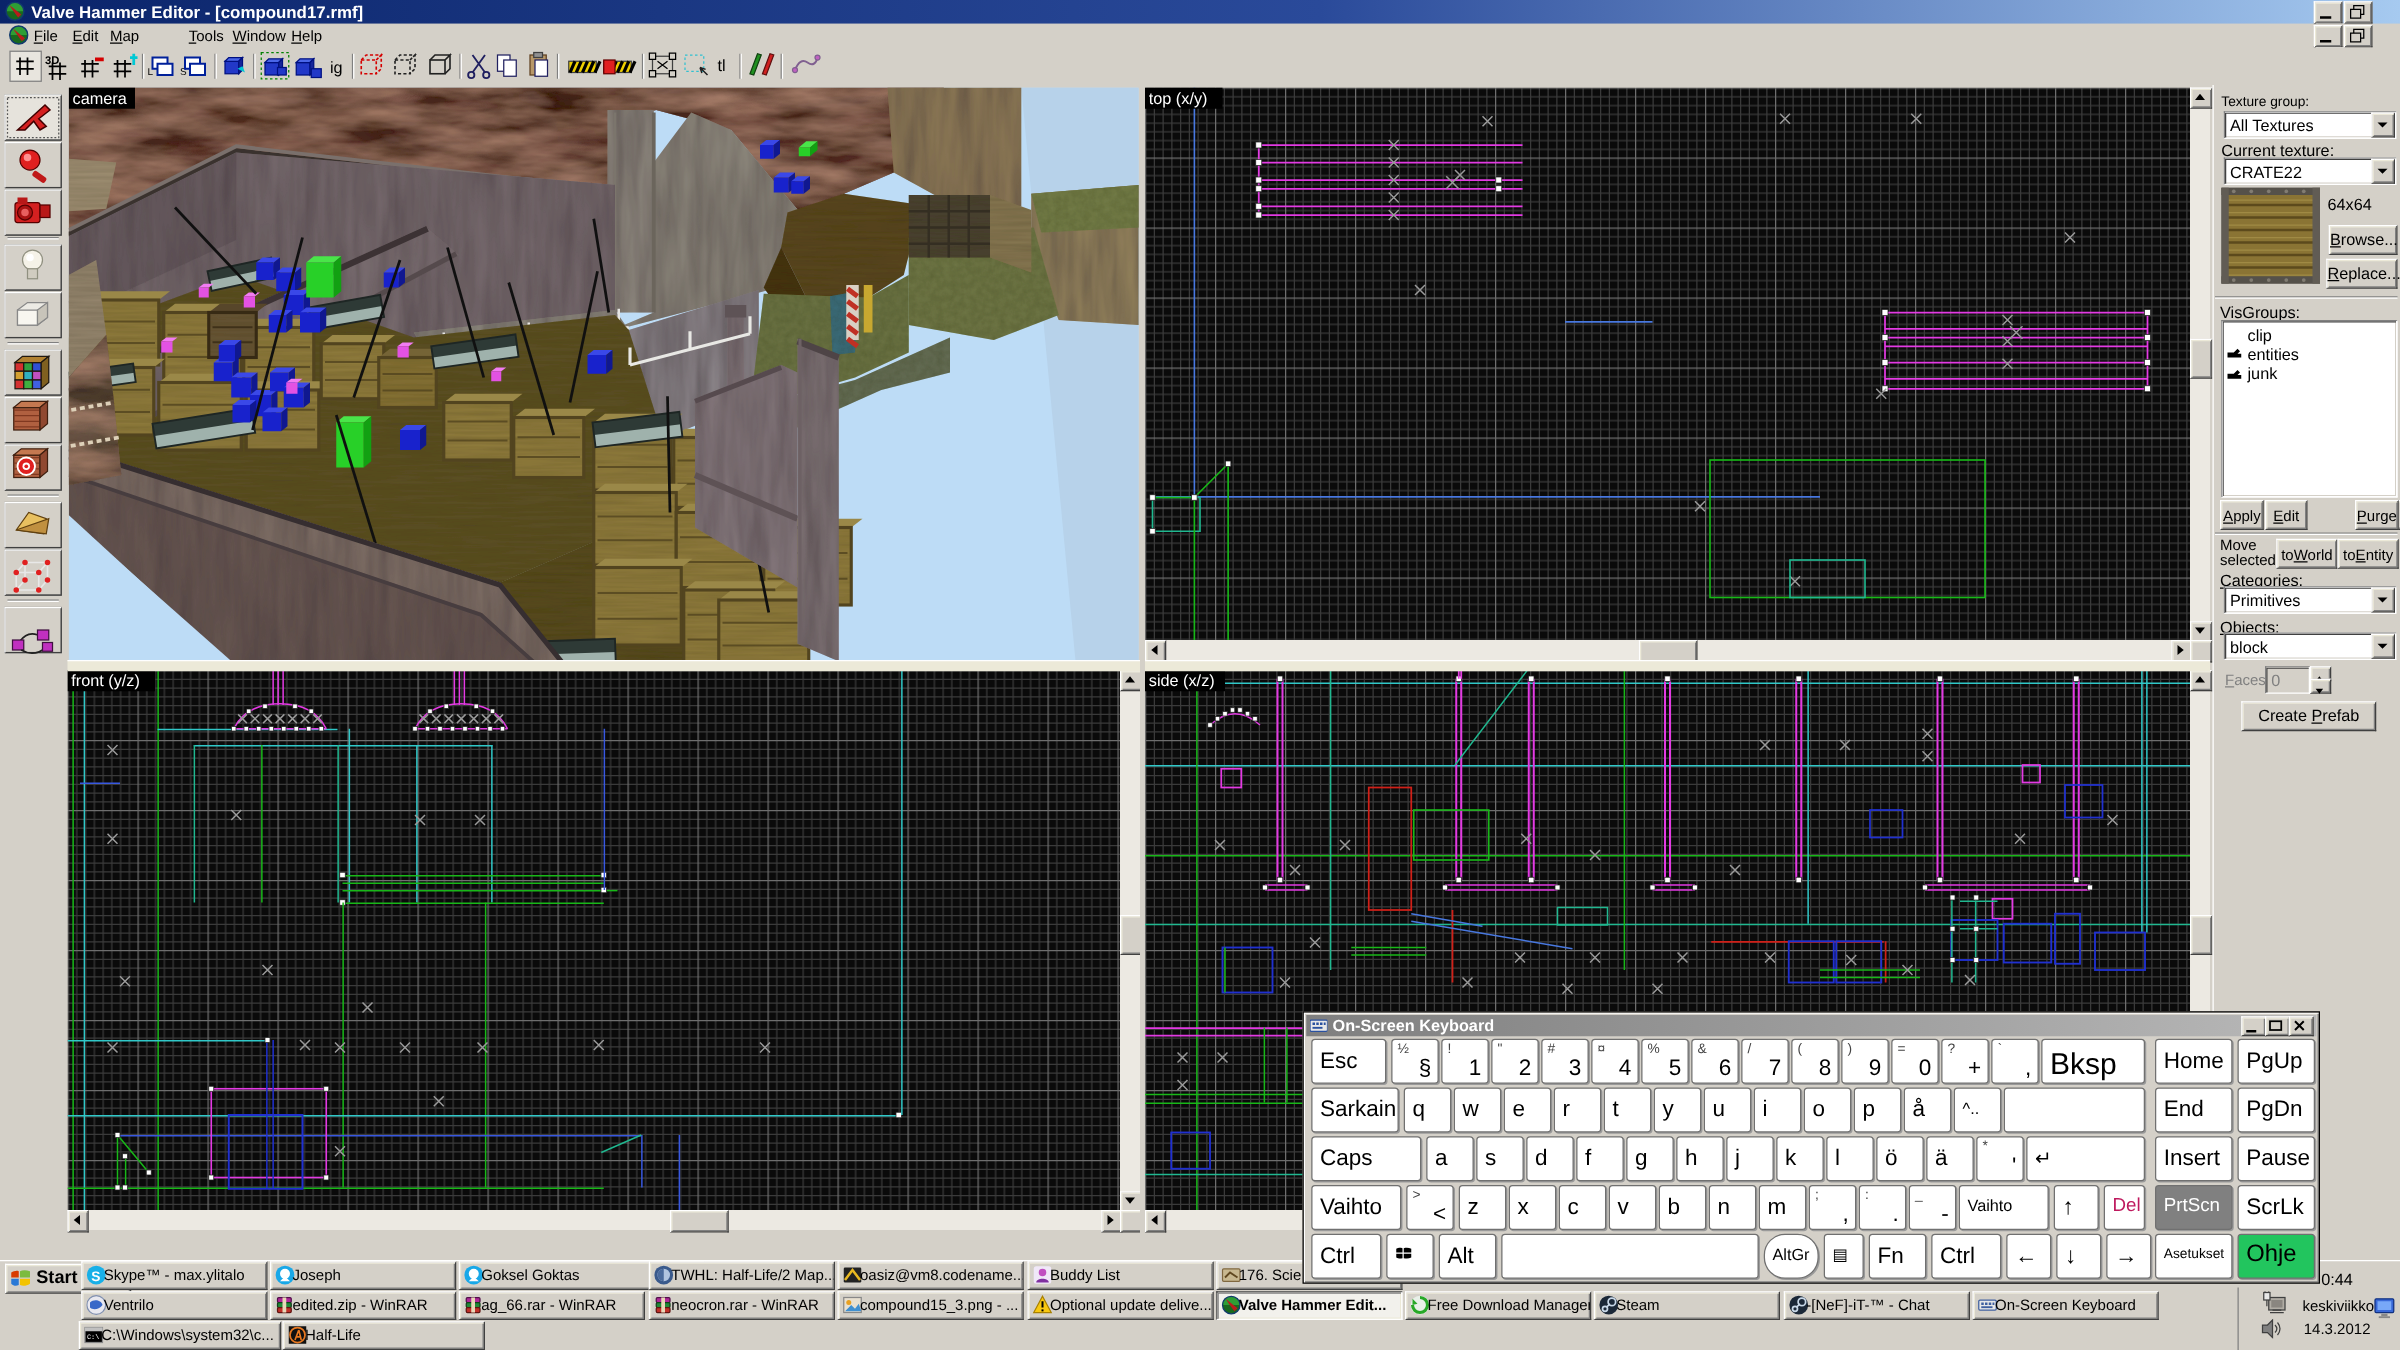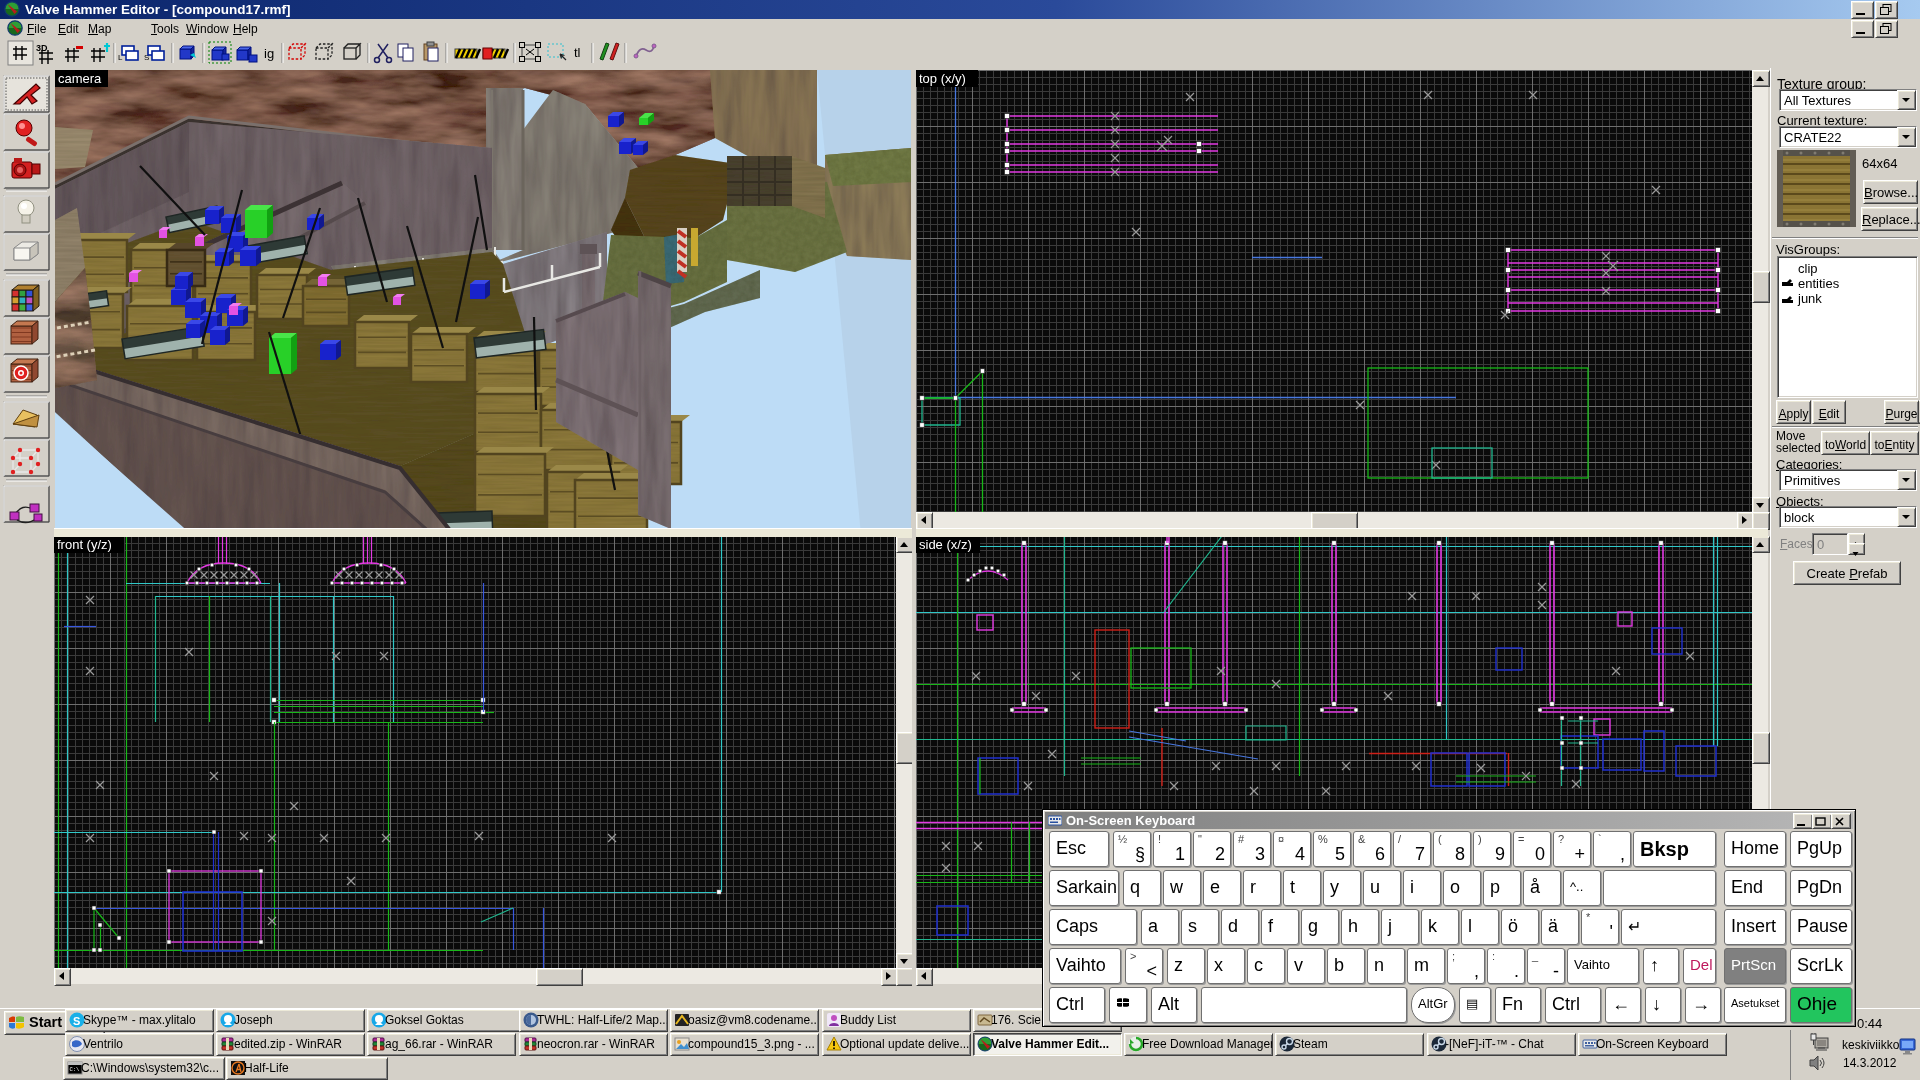--- a/index.html
+++ b/index.html
@@ -1093,21 +1093,21 @@
           <path d="M4 7 L9 3 V11 Z" fill="#000"></path>
         </svg></div>
       <div class="btn3d abs" style="left:821px;top:0;width:15px;height:16px;"><svg width="13" height="14">
           <path d="M9 7 L4 3 V11 Z" fill="#000"></path>
         </svg></div>
     </div>
 <div class="btn3d abs" style="left:1752px;top:968px;width:16px;height:16px;"></div>
 <div class="abs" style="left:54px;top:528px;width:1714px;height:8px;background:#ece9d8;border-top:1px solid #fff;"></div>
 <div class="abs" style="left:912px;top:68px;width:4px;height:922px;background:#d4d0c8;"></div>
 <div class="abs" style="left:1770px;top:68px;width:150px;height:922px;background:#d4d0c8;border-left:1px solid #fff;"></div>
-    <span class="abs" style="left:1777px;top:76px;font-size:14px;">Texture group:</span>
+    <span class="abs" style="left:1777px;top:76px;font-size:11px;">Texture group:</span>
     <div class="abs sunk" style="left:1779px;top:89px;width:136px;height:20px;background:#fff;">
       <span style="position:absolute;left:4px;top:3px;font-size:13px;">All Textures</span>
       <span class="btn3d" style="position:absolute;right:0;top:0;width:17px;height:18px;"><svg width="16" height="17">
           <path d="M4 7 L8 11 L12 7 Z" fill="#000"></path>
         </svg></span>
     </div>
     <span class="abs" style="left:1777px;top:113px;font-size:13px;">Current texture:</span>
     <div class="abs sunk" style="left:1779px;top:126px;width:136px;height:20px;background:#fff;">
       <span style="position:absolute;left:4px;top:3px;font-size:13px;">CRATE22</span>
       <span class="btn3d" style="position:absolute;right:0;top:0;width:17px;height:18px;"><svg width="16" height="17">
@@ -1469,21 +1469,21 @@
       </div>
       <div class="key" style="left:510px;top:21px;width:36px;height:34px;background:#fff;color:#000;">
         <span style="position:absolute;left:4px;top:1px;font-size:11px;color:#444;">?</span>
         <span style="position:absolute;right:5px;bottom:1px;font-size:18px;">+</span>
       </div>
       <div class="key" style="left:550px;top:21px;width:36px;height:34px;background:#fff;color:#000;">
         <span style="position:absolute;left:4px;top:1px;font-size:11px;color:#444;">`</span>
         <span style="position:absolute;right:5px;bottom:1px;font-size:18px;">,</span>
       </div>
       <div class="key" style="left:590px;top:21px;width:81px;height:34px;background:#fff;color:#000;">
-        <span style="position:absolute;left:6px;top:6px;font-size:20px;font-weight:bold;">Bksp</span>
+        <span style="position:absolute;left:6px;top:6px;font-size:24px;">Bksp</span>
       </div>
       <div class="key" style="left:681px;top:21px;width:60px;height:34px;background:#fff;color:#000;">
         <span style="position:absolute;left:6px;top:6px;font-size:18px;">Home</span>
       </div>
       <div class="key" style="left:747px;top:21px;width:60px;height:34px;background:#fff;color:#000;">
         <span style="position:absolute;left:6px;top:6px;font-size:18px;">PgUp</span>
       </div>
       <div class="key" style="left:6px;top:60px;width:68px;height:34px;background:#fff;color:#000;">
         <span style="position:absolute;left:6px;top:6px;font-size:18px;">Sarkain</span>
       </div>

